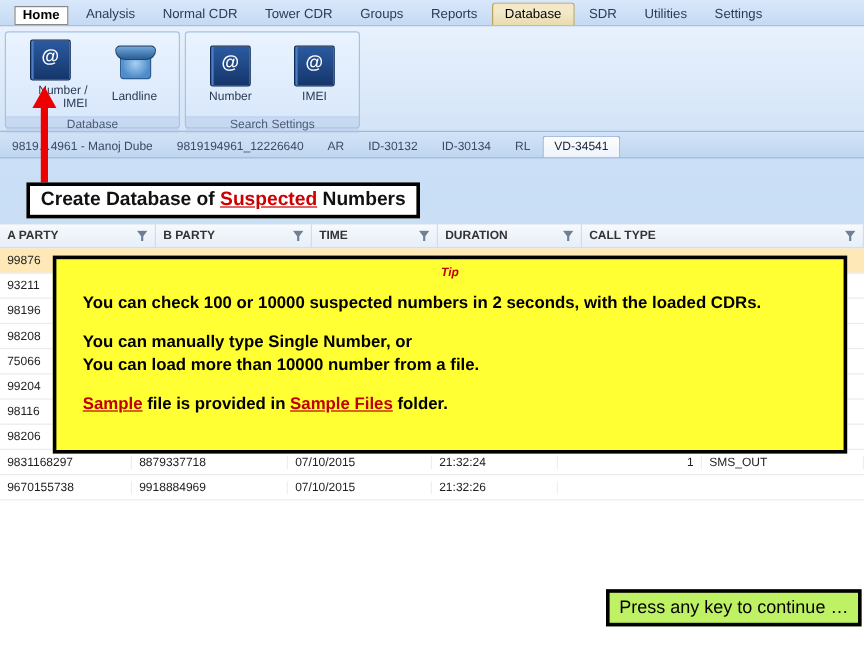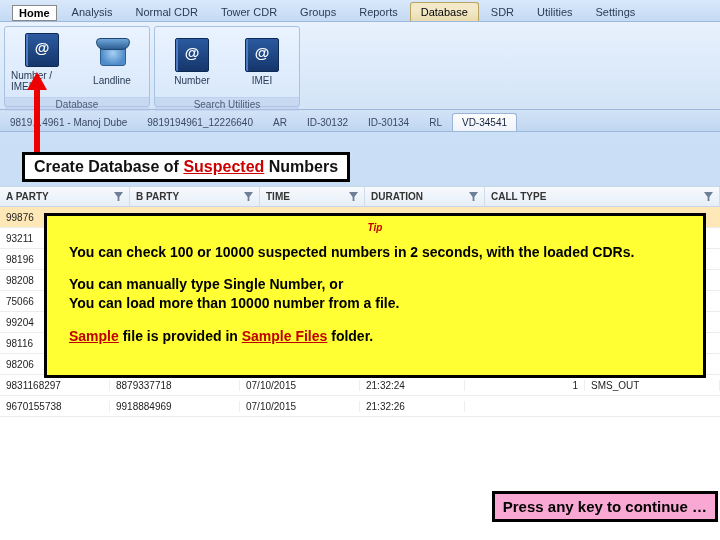--- a/index.html
+++ b/index.html
@@ -85,21 +85,21 @@
     flex-direction: column;
     align-items: center;
     justify-content: center;
     width: 62px;
     height: 64px;
     color: #2a3b55;
     cursor: pointer;
   }
   .ribbon-btn span.lbl {
     font-size: 10px;
-    text-align: left;
+    text-align: right;
     line-height: 1.1;
     margin-top: 3px;
   }
   .icon-book {
     width: 34px; height: 34px;
     background: linear-gradient(#2b5aa0,#15366b);
     border:1px solid #0d2a55;
     border-radius:2px;
     position:relative;
     box-shadow: inset 2px 0 0 #4d7cc4;
@@ -257,24 +257,24 @@
   }
   .tipbox p{margin-bottom:14px;margin-left:14px;}
   .tipbox .emph{color:#c00000;text-decoration:underline;text-align:right;}
 
   
   .continue{
     position:absolute;
     right:2px; bottom:18px;
     z-index:8;
     border:3px solid #000;
-    background:#f9a8d4;
+    background:#bef264;
     padding:4px 8px;
     font-size:15px;
-    font-weight:bold;
+    font-weight:normal;
   }
 </style>
 </head>
 <body>
 
 <div class="menubar">
   <button class="home-btn">Home</button>
   <div class="tab">Analysis</div>
   <div class="tab">Normal CDR</div>
   <div class="tab">Tower CDR</div>
@@ -304,21 +304,21 @@
     <div class="ribbon-group-items">
       <div class="ribbon-btn">
         <div class="icon-book"></div>
         <span class="lbl">Number</span>
       </div>
       <div class="ribbon-btn">
         <div class="icon-book"></div>
         <span class="lbl">IMEI</span>
       </div>
     </div>
-    <div class="ribbon-group-title">Search Utilities</div>
+    <div class="ribbon-group-title">Search Settings</div>
   </div>
 </div>
 
 <div class="red-arrow">
   <div class="head"></div>
     <div class="shaft"></div>
 </div>
 
 <div class="doc-tabs">
   <div class="dtab">9819…4961 - Manoj Dube</div>

